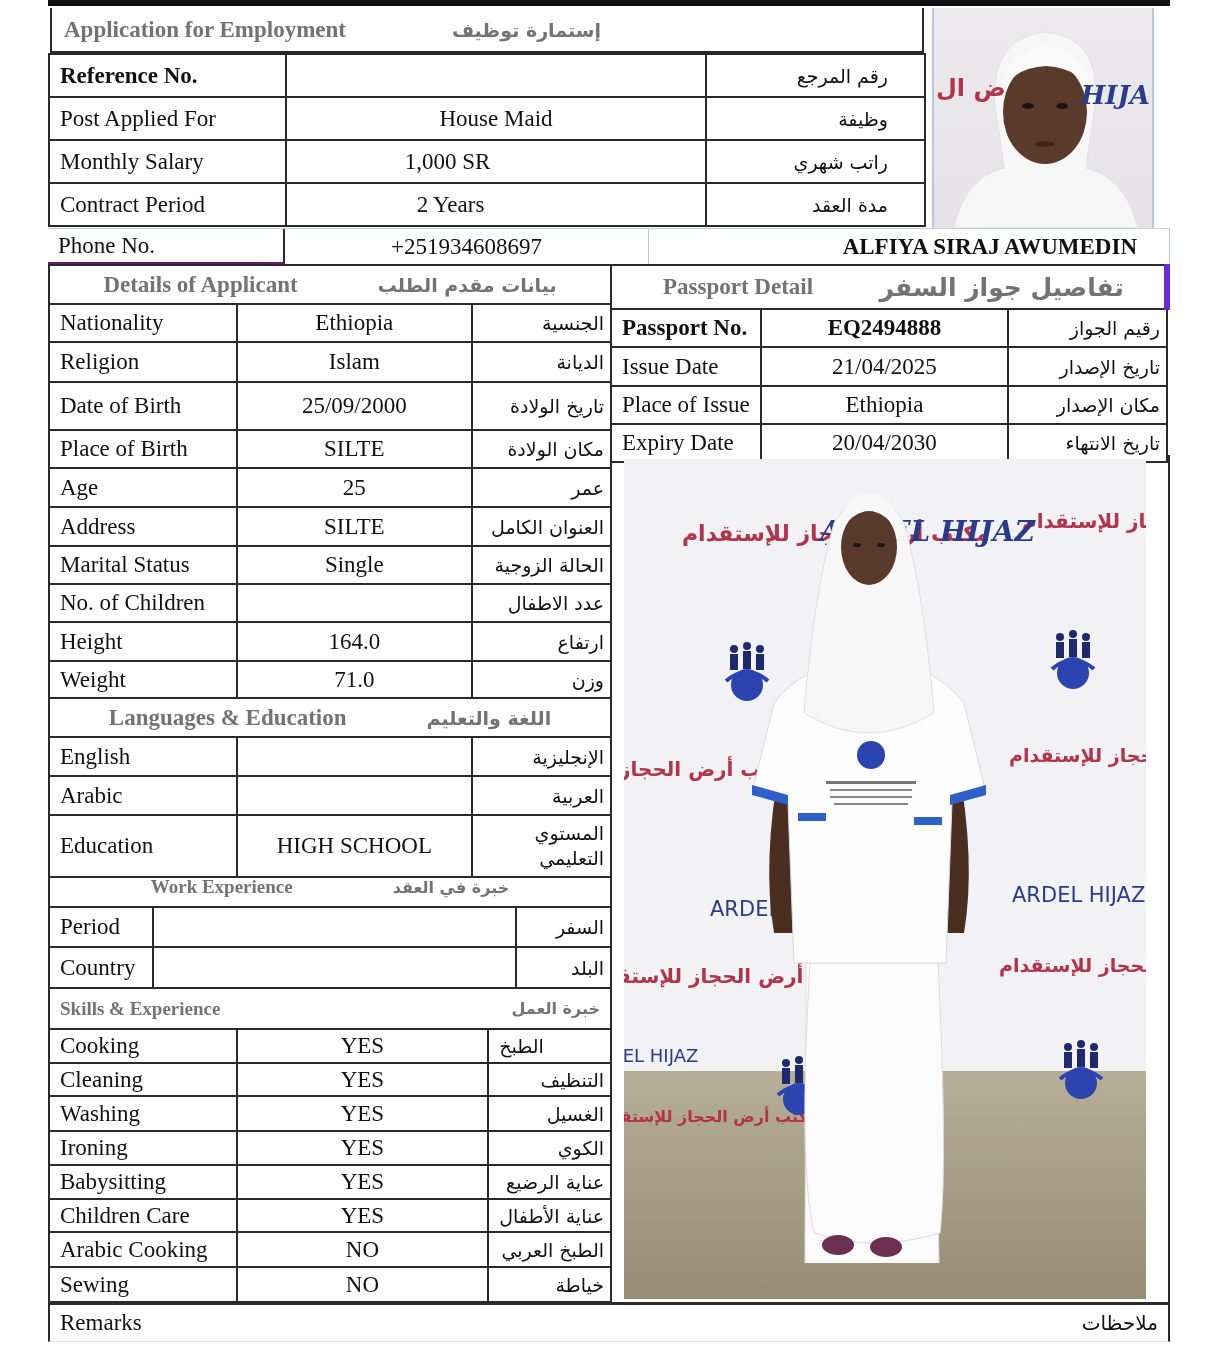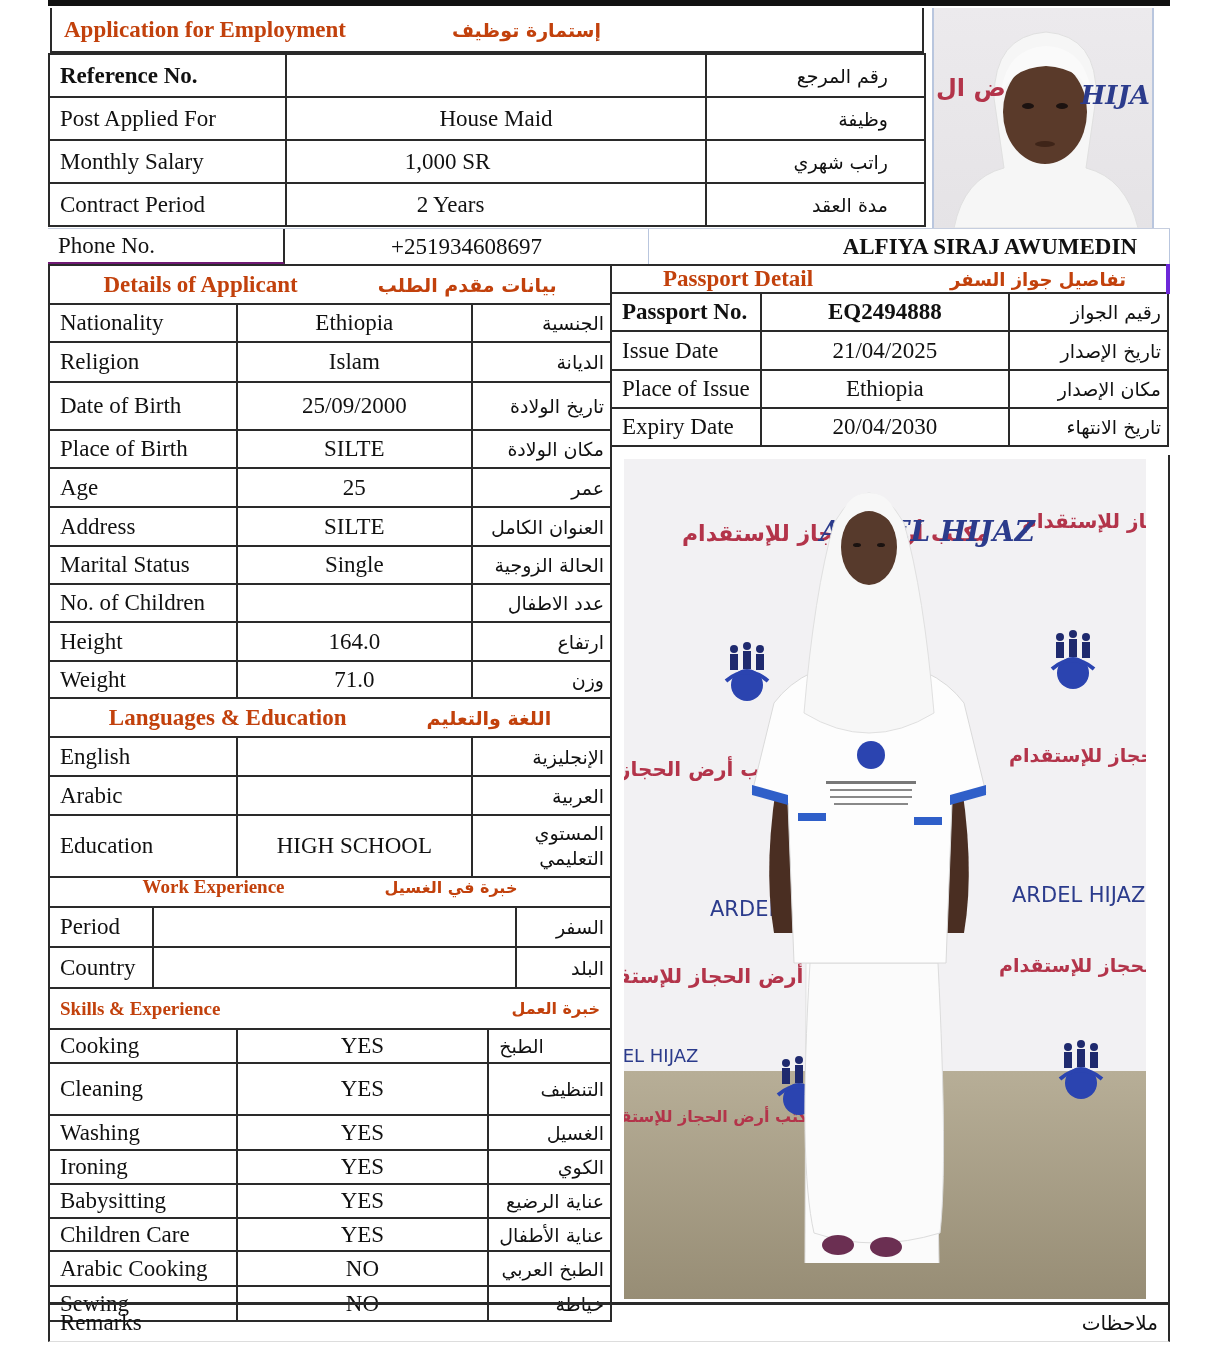--- a/index.html
+++ b/index.html
@@ -1,20 +1,20 @@
 <!DOCTYPE html>
 <html><head>
 <meta charset="utf-8">
 <style>
   * { box-sizing: border-box; margin: 0; padding: 0; }
   html, body { width: 1213px; height: 1368px; background: #ffffff; overflow: hidden; }
   body { position: relative; font-family: "Liberation Serif", "DejaVu Serif", serif; color: #111; }
   .abs { position: absolute; }
   .top-rule { left: 48px; top: 0; width: 1122px; height: 6px; background: #111; }
-  .maroon { color: #c2410c; font-weight: bold; }
+  .maroon { color: #737373; font-weight: bold; }
   .ar { direction: rtl; font-family: "DejaVu Sans", sans-serif; }
   table { border-collapse: collapse; }
   td { border: 2px solid #2a2a2a; font-size: 23px; padding: 0 10px; white-space: nowrap; }
   td.c { text-align: center; }
   td.r { text-align: right; direction: rtl; font-family: "DejaVu Sans", sans-serif; font-size: 19px; padding-right: 6px; }
   td.hdr { text-align: center; border-left: 2px solid #2a2a2a; border-right: 2px solid #2a2a2a; }
   .hdr-inner { display: flex; justify-content: center; align-items: center; gap: 80px; font-size: 23px; }
   .hdr-inner .ar { font-size: 19px; }
 
   
@@ -199,21 +199,21 @@
   <colgroup>
       <col style="width:104px">
       <col style="width:365px">
       <col style="width:95px">
     </colgroup>
   <tbody>
       <tr>
     <td colspan="3" class="hdr" style="height:39px;border-top:none">
       <div class="hdr-inner" style="gap:100px;font-size:19px;">
         <span class="maroon">Work Experience</span>
-        <span class="ar maroon" style="font-size:16px">خبرة في الغسيل</span>
+        <span class="ar maroon" style="font-size:16px">خبرة في العقد</span>
       </div>
     </td>
   </tr>
   <tr style="height:40px">
         <td>Period</td>
         <td></td>
         <td class="r">السفر</td>
       </tr>
   <tr style="height:41px">
         <td>Country</td>
@@ -236,21 +236,21 @@
         <span class="maroon" style="">Skills &amp; Experience</span>
         <span class="ar maroon" style="font-size:16px">خبرة العمل</span>
       </div>
     </td>
   </tr>
   <tr style="height:34px">
         <td>Cooking</td>
         <td class="c">YES</td>
         <td class="r" style="text-align:left;padding-right:0">الطبخ</td>
       </tr>
-  <tr style="height:52px">
+  <tr style="height:33px">
         <td>Cleaning</td>
         <td class="c">YES</td>
         <td class="r">التنظيف</td>
       </tr>
   <tr style="height:35px">
         <td>Washing</td>
         <td class="c">YES</td>
         <td class="r">الغسيل</td>
       </tr>
   <tr style="height:34px">
@@ -282,24 +282,24 @@
   </table>
 
 <table class="abs t-pass">
   <colgroup>
       <col style="width:150px">
       <col style="width:250px">
       <col style="width:160px">
     </colgroup>
   <tbody>
       <tr>
-    <td colspan="3" style="height:28px;border-left:none;border-right:4px solid #6d28d9">
+    <td colspan="3" style="height:44px;border-left:none;border-right:6px solid #6d28d9">
       <div style="display:flex;justify-content:space-between;align-items:center;padding:0 30px 0 42px;font-size:23px;">
         <span class="maroon">Passport Detail</span>
-        <span class="ar maroon" style="font-size:18px">تفاصيل جواز السفر</span>
+        <span class="ar maroon" style="font-size:25px">تفاصيل جواز السفر</span>
       </div>
     </td>
   </tr>
   <tr style="height:38px">
         <td style="font-weight:bold;padding-left:10px">Passport No.</td>
         <td class="c" style="font-weight:bold">EQ2494888</td>
         <td class="r">رقيم الجواز</td>
       </tr>
   <tr style="height:39px">
         <td>Issue Date</td>

